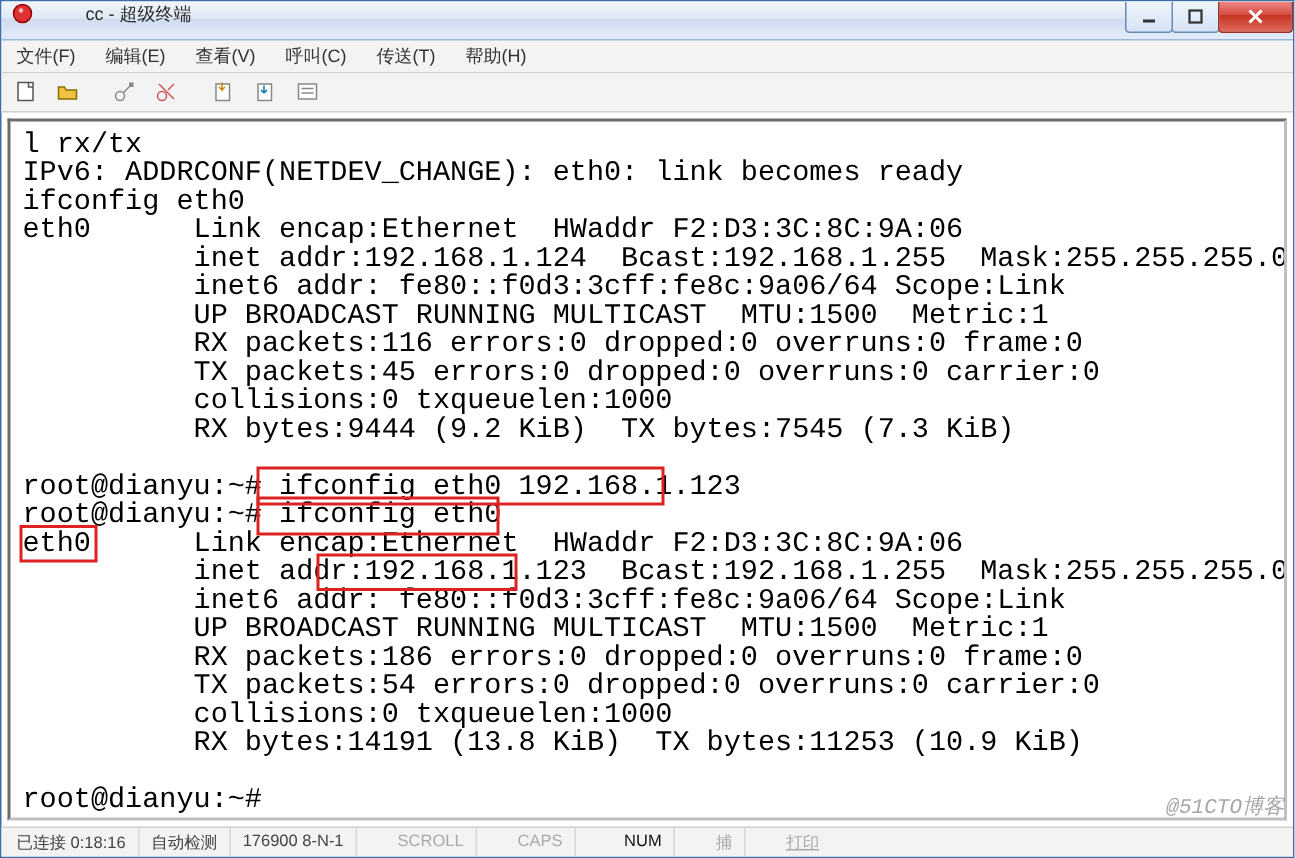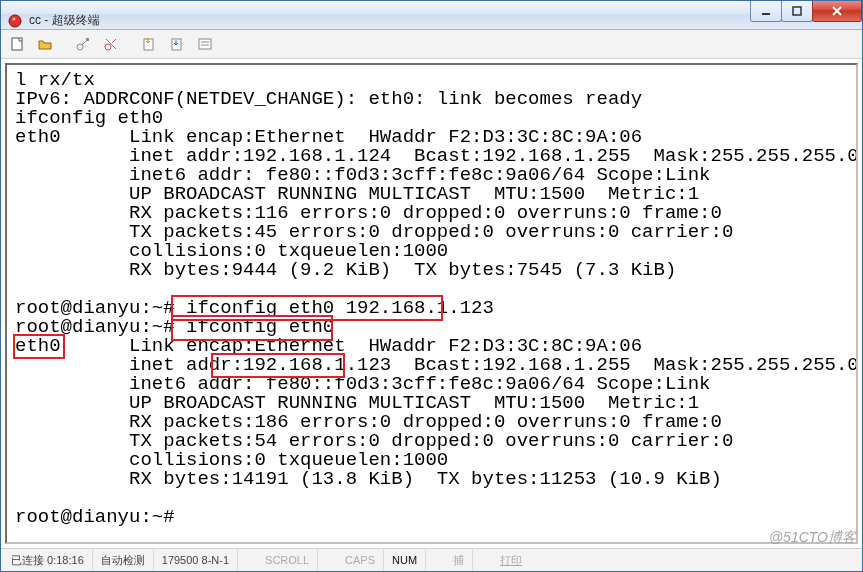--- a/index.html
+++ b/index.html
@@ -20,24 +20,25 @@
     border: 1px solid #3c6ea5;
     box-sizing: border-box;
     display: flex;
     flex-direction: column;
     position: relative;
   }
   .titlebar {
     height: 28px;
     background: linear-gradient(to bottom, #f4f7fc 0%, #dde7f5 45%, #cfdcef 46%, #e3ecf8 100%);
     display: flex;
-    align-items: flex-end;
+    align-items: flex-start;
     padding: 0 0 0 6px;
     border-bottom: 1px solid #9eb6d8;
     position: relative;
+    gap: 28px;
   }
   .titlebar .app-icon {
     width: 16px; height: 16px;
     margin-right: 6px;
   }
   .titlebar .title-text {
     color: #2b2b2b;
     font-size: 12px;
   }
   .win-controls {
@@ -126,30 +127,30 @@
     padding: 0 2px;
   }
   .status-cell {
     padding: 0 8px;
     border-right: 1px solid #d8d8d8;
     height: 100%;
     display: flex; align-items: center;
   }
   .status-cell:last-child { border-right: none; text-decoration: underline; }
   .status-cell.dim { color: #aaa; margin-left: 19px; }
-  .status-cell.on { color: #111; font-weight: normal; }
+  .status-cell.on { color: #111; font-weight: normal; margin-left: 24px; }
 
   .watermark {
     position: absolute;
     right: 6px;
     bottom: 24px;
     font-size: 14px;
     color: rgba(150,150,150,0.85);
     font-style: italic;
-    font-family: Liberation Sans, sans-serif;
+    font-family: Liberation Mono, monospace;
     pointer-events: none;
   }
 </style>
 </head>
 <body>
 
 <div class="window">
 
   <div class="titlebar">
     <span class="app-icon">
@@ -172,20 +173,28 @@
       </div>
       <div class="win-btn close">
         <svg width="12" height="10">
             <line x1="2" y1="1" x2="10" y2="9" stroke="#fff" stroke-width="2"></line>
             <line x1="10" y1="1" x2="2" y2="9" stroke="#fff" stroke-width="2"></line>
           </svg>
       </div>
     </div>
   </div>
 
+  <div class="menubar">
+    <span class="menu-item">文件(F)</span>
+    <span class="menu-item">编辑(E)</span>
+    <span class="menu-item">查看(V)</span>
+    <span class="menu-item">呼叫(C)</span>
+    <span class="menu-item">传送(T)</span>
+    <span class="menu-item">帮助(H)</span>
+  </div>
 
   <div class="toolbar">
     <div class="tbtn">
       <svg width="16" height="16">
           <rect x="3" y="2" width="10" height="12" fill="#fff" stroke="#555"></rect>
           <polyline points="10,2 10,5 13,5" fill="none" stroke="#555"></polyline>
         </svg>
     </div>
     <div class="tbtn">
       <svg width="16" height="16">
@@ -252,21 +261,21 @@
           TX packets:54 errors:0 dropped:0 overruns:0 carrier:0
           collisions:0 txqueuelen:1000
           RX bytes:14191 (13.8 KiB)  TX bytes:11253 (10.9 KiB)
 
 root@dianyu:~#<div class="redbox" style="left: 164px; top: 230px; width: 268px; height: 22px;"></div><div class="redbox" style="left: 164px; top: 250px; width: 158px; height: 22px;"></div><div class="redbox" style="left: 6px; top: 269px; width: 48px; height: 21px;"></div><div class="redbox" style="left: 204px; top: 288px; width: 130px; height: 21px;"></div></div>
   </div>
 
   <div class="statusbar">
     <div class="status-cell">已连接 0:18:16</div>
     <div class="status-cell">自动检测</div>
-    <div class="status-cell">179500 8-N-1</div>
+    <div class="status-cell">176900 8-N-1</div>
     <div class="status-cell dim">SCROLL</div>
     <div class="status-cell dim">CAPS</div>
     <div class="status-cell on">NUM</div>
     <div class="status-cell dim">捕</div>
     <div class="status-cell dim">打印</div>
   </div>
 
   <div class="watermark">@51CTO博客</div>
 </div>
 

